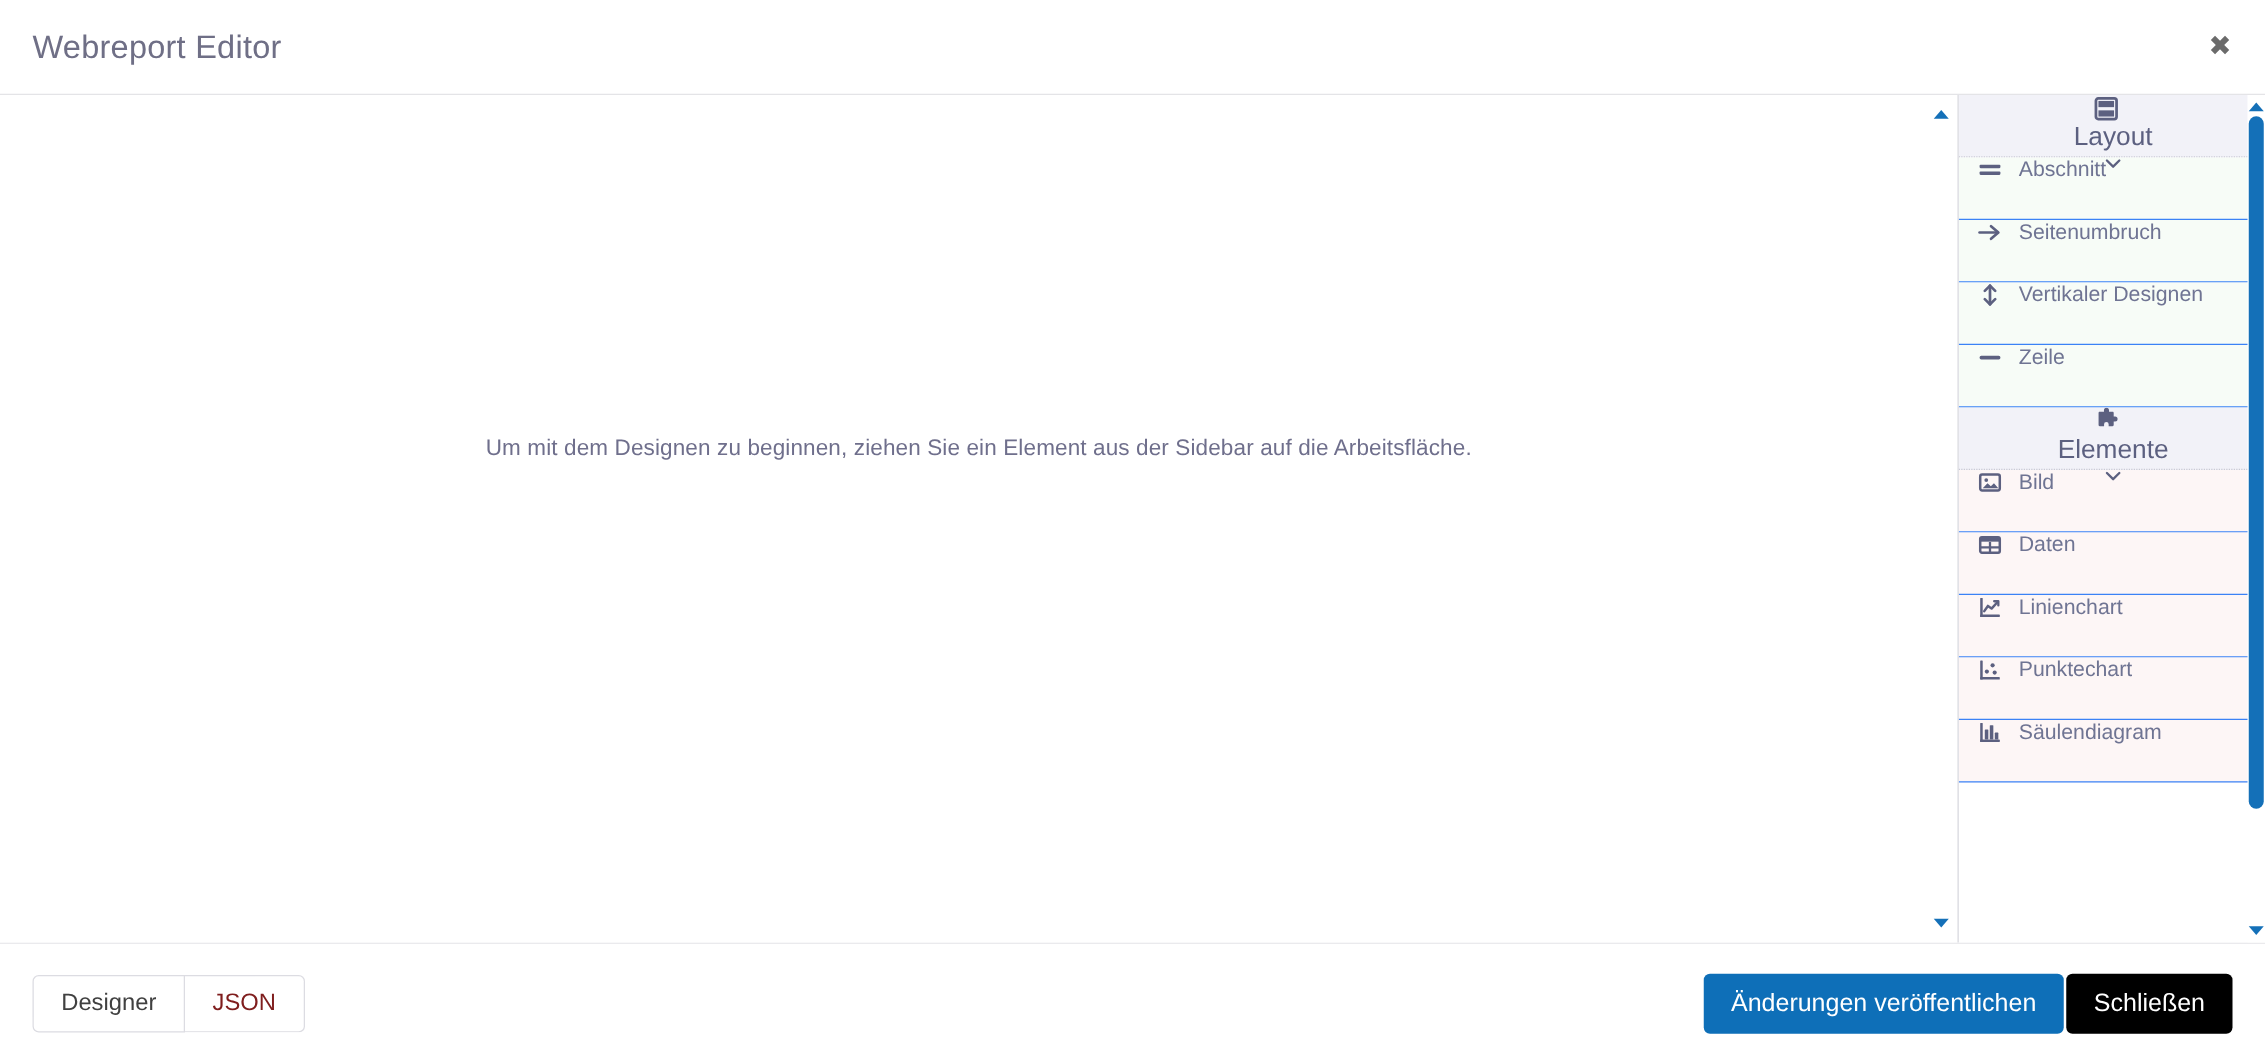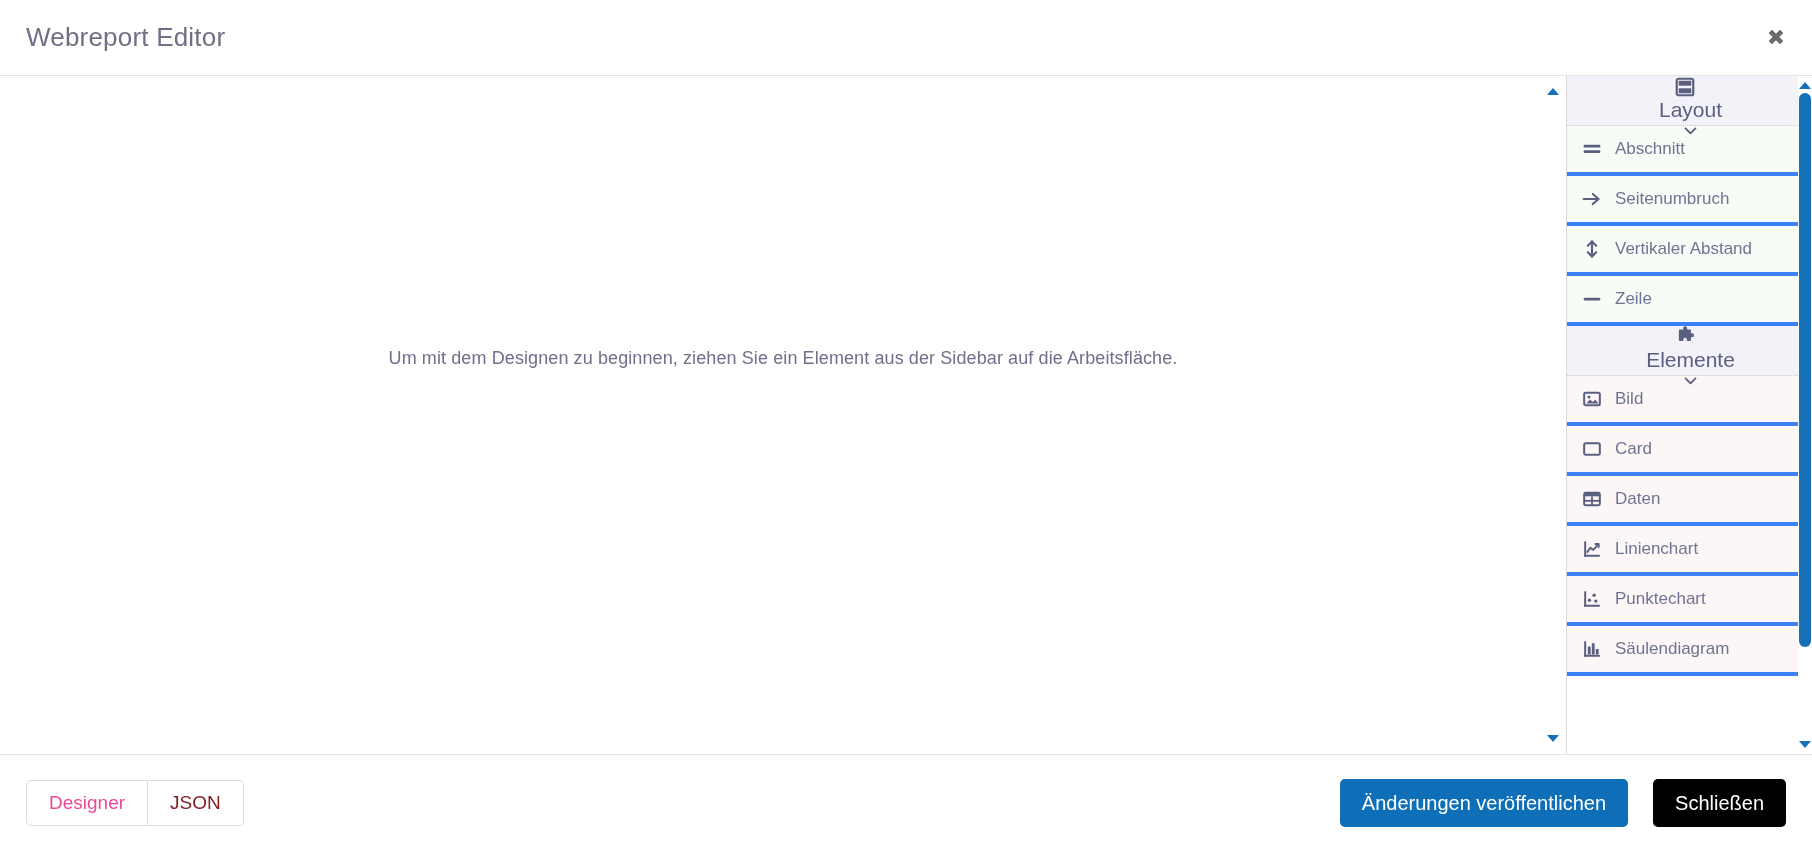--- a/index.html
+++ b/index.html
@@ -123,24 +123,24 @@
   .section-header .ico { flex: 0 0 22px; margin-right: 12px; display: flex; align-items: center; }
   .section-header .label {
     flex: 1 1 auto;
     font-size: 21px;
     color: #5c6080;
     font-weight: 400;
   }
   .chev { flex: 0 0 16px; display: flex; align-items: center; justify-content: center; }
 
   .palette-item {
-    display: flex; align-items: center;
+    display: flex; align-items: flex-start;
     height: 50px;
     padding: 0 12px 0 14px;
-    border-bottom: 4px solid #3b82f6;
+    border-bottom: 1px solid #3b82f6;
     cursor: grab;
   }
   .palette-item .ico { flex: 0 0 22px; margin-right: 12px; display: flex; align-items: center; justify-content: center; }
   .palette-item .label {
     font-size: 17px;
     color: #6f7493;
     font-weight: 400;
     white-space: nowrap;
   }
   .group-layout .palette-item { background: #f7fcf7; }
@@ -183,28 +183,28 @@
     padding: 0 26px;
     background: #ffffff;
   }
   .btn-group { display: flex; }
   .btn-toggle {
     height: 46px;
     padding: 0 22px;
     font-size: 19px;
     background: #ffffff;
     border: 1px solid #dcdce2;
-    color: #ec4899;
+    color: #404040;
     cursor: pointer;
     font-family: "Liberation Sans", sans-serif;
   }
   .btn-toggle:first-child { border-radius: 5px 0 0 5px; }
   .btn-toggle:last-child { border-radius: 0 5px 5px 0; border-left: none; color: #7f1d1d; }
 
-  .footer-right { margin-left: auto; display: flex; gap: 25px; }
+  .footer-right { margin-left: auto; display: flex; gap: 2px; }
   .btn {
     height: 48px;
     padding: 0 22px;
     font-size: 20px;
     border: none;
     border-radius: 5px;
     color: #ffffff;
     cursor: pointer;
     font-family: "Liberation Sans", sans-serif;
     white-space: nowrap;
@@ -276,21 +276,21 @@
           </div>
 
           <div class="palette-item">
             <span class="ico">
               <svg width="20" height="20" viewBox="0 0 24 24" fill="none" stroke="#5c6080" stroke-width="2.6" stroke-linecap="round" stroke-linejoin="round">
                 <line x1="12" y1="3" x2="12" y2="21"></line>
                   <polyline points="7,8 12,3 17,8"></polyline>
                   <polyline points="7,16 12,21 17,16"></polyline>
               </svg>
             </span>
-            <span class="label">Vertikaler Abstand</span>
+            <span class="label">Vertikaler Designen</span>
           </div>
 
           <div class="palette-item">
             <span class="ico">
               <svg width="20" height="20" viewBox="0 0 24 24" fill="#5c6080">
                   <rect x="2" y="10.4" width="20" height="3.4" rx="1.6"></rect>
                 </svg>
             </span>
             <span class="label">Zeile</span>
           </div>
@@ -318,28 +318,20 @@
             <span class="ico">
               <svg width="20" height="20" viewBox="0 0 24 24">
                 <rect x="2.6" y="4.4" width="18.8" height="15.2" rx="1.8" fill="none" stroke="#5c6080" stroke-width="2.4"></rect>
                 <circle cx="8.4" cy="9.6" r="1.8" fill="#5c6080"></circle>
                 <path d="M5 17.4l4.6-4.8 3.2 3 3-2.8 4.2 4.6z" fill="#5c6080"></path>
               </svg>
             </span>
             <span class="label">Bild</span>
           </div>
 
-          <div class="palette-item">
-            <span class="ico">
-              <svg width="20" height="20" viewBox="0 0 24 24">
-                <rect x="2.6" y="5.2" width="18.8" height="13.6" rx="1.8" fill="none" stroke="#5c6080" stroke-width="2.4"></rect>
-              </svg>
-            </span>
-            <span class="label">Card</span>
-          </div>
 
           <div class="palette-item">
             <span class="ico">
               <svg width="20" height="20" viewBox="0 0 24 24">
                 <rect x="2.6" y="4.6" width="18.8" height="14.8" rx="1.6" fill="none" stroke="#5c6080" stroke-width="2.4"></rect>
                 <rect x="2.6" y="4.6" width="18.8" height="4.2" fill="#5c6080"></rect>
                 <line x1="12" y1="9" x2="12" y2="19.4" stroke="#5c6080" stroke-width="2.2"></line>
                 <line x1="3" y1="14.2" x2="21" y2="14.2" stroke="#5c6080" stroke-width="2.2"></line>
               </svg>
             </span>

